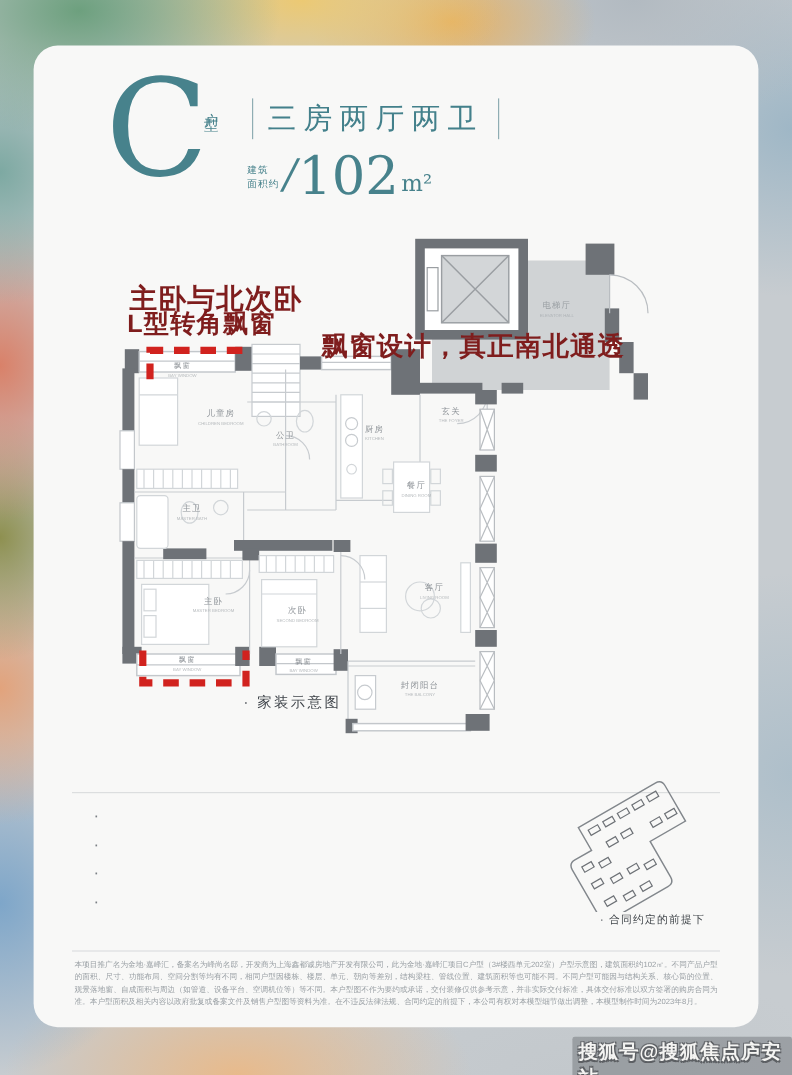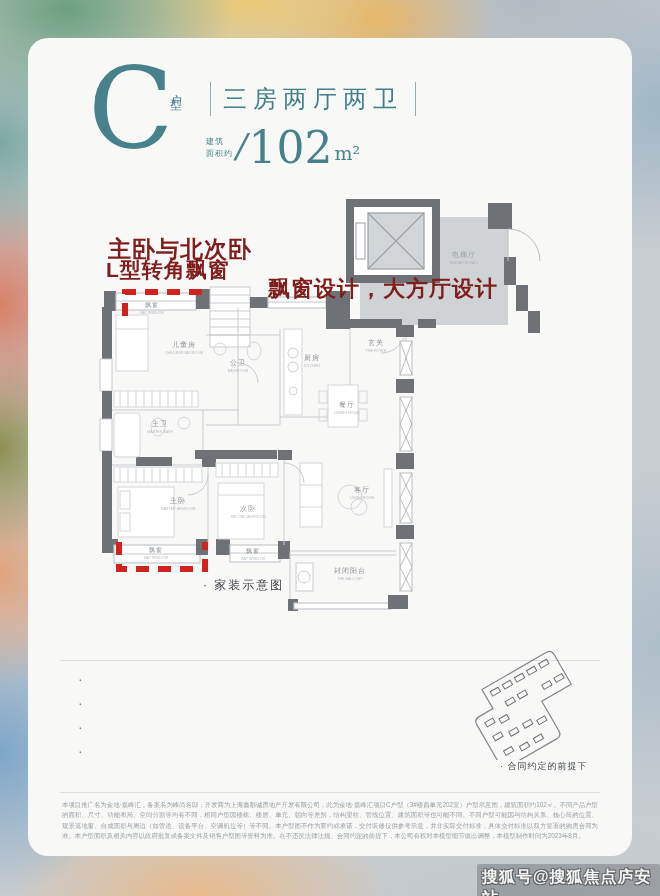--- a/index.html
+++ b/index.html
@@ -79,21 +79,21 @@
   <span class="area-prefix">
     <span>建筑</span><br><span>面积约</span>
   </span>
   <span class="area-slash">/</span>
   <span class="area-value">102</span>
   <span class="area-unit">m²</span>
 </div>
 
 <div class="anno anno-l1">主卧与北次卧</div>
 <div class="anno anno-l2">L型转角飘窗</div>
-<div class="anno anno-r">飘窗设计，大方厅设计</div>
+<div class="anno anno-r">飘窗设计，真正南北通透</div>
 
 <div class="plan-wrap">
 <svg width="462" height="435" viewBox="0 0 462 435" xmlns="http://www.w3.org/2000/svg">
 
   <path d="M349,22 L420,22 L420,130 L272,130 L272,84 L349,84 Z" fill="#c9cccf" opacity="0.85"></path>
 
   <rect x="262" y="8" width="86" height="76" fill="#ffffff" stroke="#6e7277" stroke-width="8"></rect>
   <rect x="280" y="18" width="56" height="56" fill="#d3d6d8" stroke="#9a9ea2" stroke-width="1.2"></rect>
   <path d="M280,18 L336,74 M336,18 L280,74" stroke="#9a9ea2" stroke-width="1.2"></path>
   <rect x="268" y="28" width="9" height="36" fill="#ffffff" stroke="#9a9ea2" stroke-width="1"></rect>

